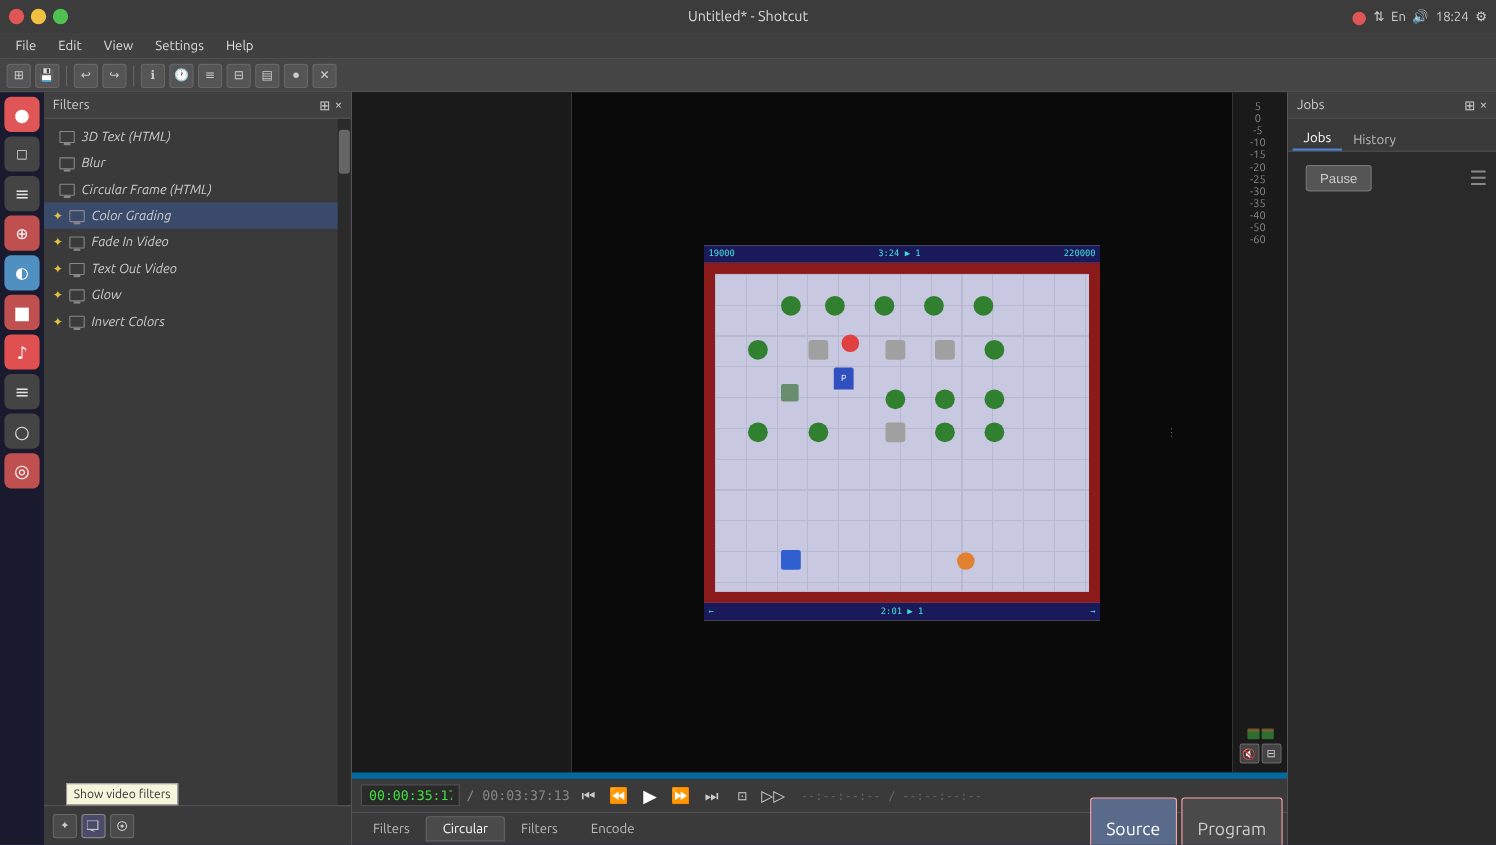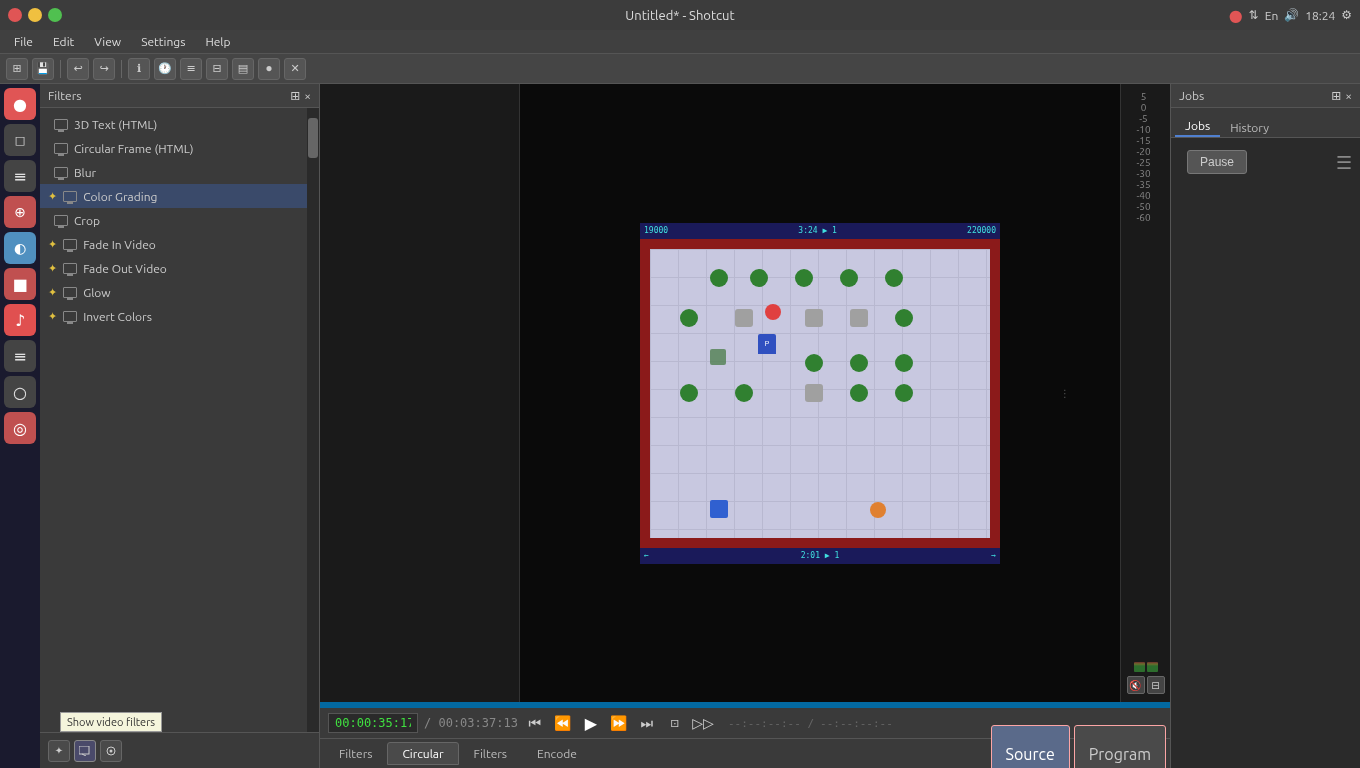--- a/index.html
+++ b/index.html
@@ -443,56 +443,51 @@
     <div class="os-icon" style="background:#c05050; color:#fff;">◎</div>
   </div>
 
   <div id="filters-panel">
     <div id="filters-header">
       <span id="filters-header-title">Filters</span>
       <span style="margin-left:auto; cursor:pointer;">⊞</span>
       <span style="margin-left:4px; cursor:pointer;">×</span>
     </div>
 
-    <div id="filters-scroll" style="position:relative;">
+    <div id="filters-scroll" style="position:relative;font-style:italic;">
 
       <div class="filter-item">
         <span class="filter-star"> </span>
         <div class="filter-monitor-icon"></div>
         <span>3D Text (HTML)</span>
       </div>
       <div class="filter-item">
         <span class="filter-star"> </span>
         <div class="filter-monitor-icon"></div>
-        <span>Circular Frame (HTML)</span>
+        <span>Blur</span>
       </div>
       <div class="filter-item">
         <span class="filter-star"> </span>
         <div class="filter-monitor-icon"></div>
-        <span>Blur</span>
+        <span>Circular Frame (HTML)</span>
       </div>
       <div class="filter-item active">
         <span class="filter-star">✦</span>
         <div class="filter-monitor-icon"></div>
         <span>Color Grading</span>
       </div>
       <div class="filter-item">
-        <span class="filter-star"> </span>
-        <div class="filter-monitor-icon"></div>
-        <span>Crop</span>
+        <span class="filter-star">✦</span>
+        <div class="filter-monitor-icon"></div>
+        <span>Fade In Video</span>
       </div>
       <div class="filter-item">
         <span class="filter-star">✦</span>
         <div class="filter-monitor-icon"></div>
-        <span>Fade In Video</span>
-      </div>
-      <div class="filter-item">
-        <span class="filter-star">✦</span>
-        <div class="filter-monitor-icon"></div>
-        <span>Fade Out Video</span>
+        <span>Text Out Video</span>
       </div>
       <div class="filter-item">
         <span class="filter-star">✦</span>
         <div class="filter-monitor-icon"></div>
         <span>Glow</span>
       </div>
       <div class="filter-item">
         <span class="filter-star">✦</span>
         <div class="filter-monitor-icon"></div>
         <span>Invert Colors</span>

